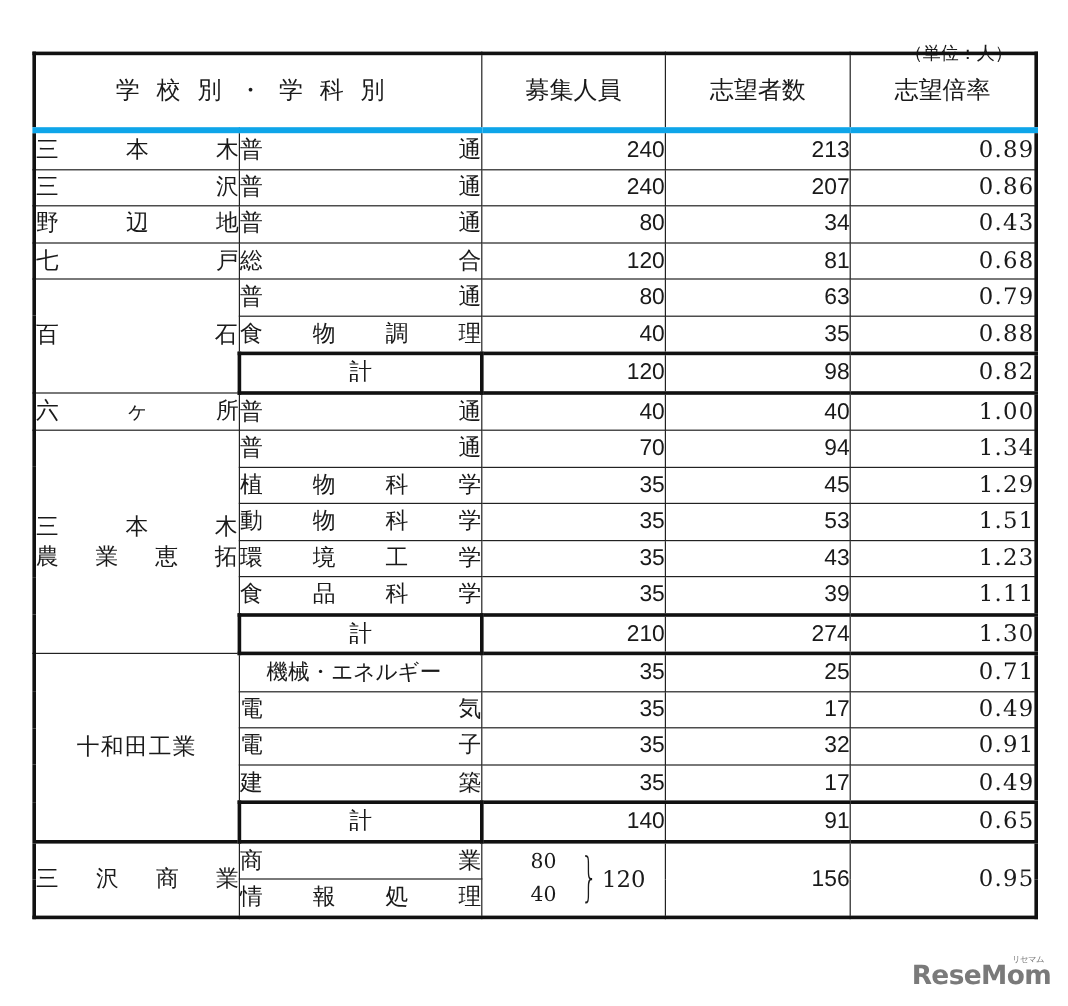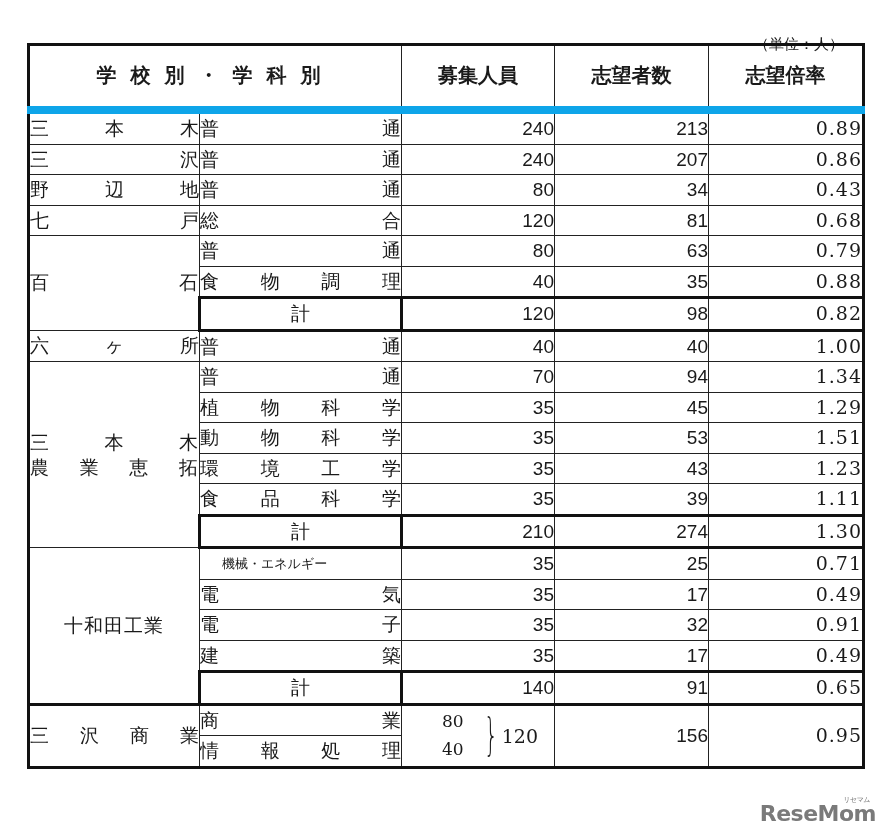--- a/index.html
+++ b/index.html
@@ -3,27 +3,27 @@
 <meta charset="utf-8">
 <style>
   html, body { margin: 0; padding: 0; background: #ffffff; }
   body { width: 890px; height: 838px; position: relative; overflow: hidden;
          font-family: "DejaVu Serif", "Liberation Serif", serif; color: #1a1a1a; }
   .unit { position: absolute; right: 46px; top: 35px; font-size: 15px; letter-spacing: 0; }
   table.main { position: absolute; left: 27px; top: 43px; width: 835px;
                border-collapse: collapse; border: 3px solid #111; table-layout: fixed; }
   table.main td, table.main th { border: 1.5px solid #222; padding: 0; font-weight: normal;
                font-size: 19px; height: 29.5px; line-height: 29.5px; overflow: hidden; white-space: nowrap; }
-  table.main th { height: 60px; font-size: 20px; text-align: center; border-bottom: 8px solid #0ea5e9; font-weight: bold; }
+  table.main th { height: 60px; font-size: 20px; text-align: center; border-bottom: 5px solid #0ea5e9; }
   th.h-school { letter-spacing: 14px; padding-left: 12px; }
   td.school { text-align: justify; text-align-last: justify; padding: 0 24px 0 24px; margin-top: 39px; }
   td.school.multi { line-height: 25px; text-align-last: justify; }
   td.school.multi span { display: block; text-align: justify; text-align-last: justify; }
   td.dept { text-align: justify; text-align-last: justify; padding: 0 22px 0 24px; }
-  td.dept.small { font-size: 13px; text-align: left; text-align-last: left; letter-spacing: 0; padding-left: 22px; }
+  td.dept.small { font-size: 18px; text-align: left; text-align-last: left; letter-spacing: 0; padding-left: 22px; }
   td.total-label { text-align: center; border: 3px solid #111 !important; }
   td.num { text-align: right; padding-right: 16px; font-family: Liberation Sans, sans-serif; font-size: 19px; }
   td.rate { text-align: right; padding-right: 18px; letter-spacing: 1px; }
   tr.total td.num, tr.total td.rate { border-top: 3px solid #111; border-bottom: 3px solid #111; }
   tr.group-start td { border-top: 3px solid #111; }
   .split { position: relative; height: 60px; }
   .split .a { position: absolute; left: 40px; top: 2px; font-size: 17px; line-height: 26px; }
   .split .b { position: absolute; left: 40px; top: 30px; font-size: 17px; line-height: 26px; }
   .split .brace { position: absolute; left: 82px; top: 3px; font-size: 44px; line-height: 52px; font-family: "DejaVu Sans", sans-serif; font-weight: 100; transform: scaleX(0.5); transform-origin: left; }
   .split .sum { position: absolute; right: 16px; top: 0; line-height: 60px; }

